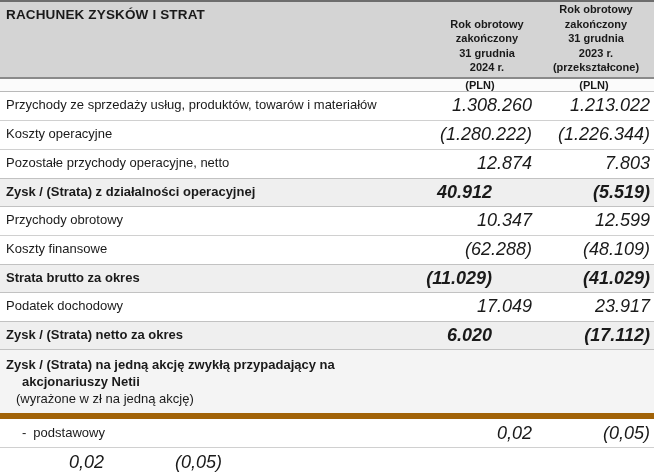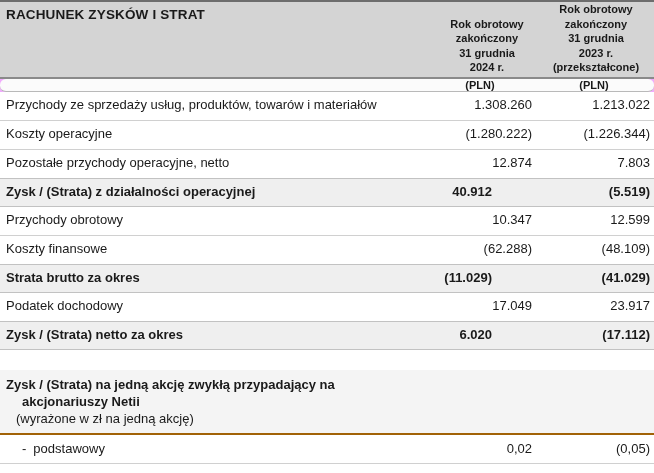--- a/index.html
+++ b/index.html
@@ -67,21 +67,20 @@
   .head-col span { display: block; white-space: nowrap; }
 
   
   .units-row {
     height: 26px;
     background: #fbfbfb;
     border-bottom: 1px solid #b9b9b9;
     box-sizing: border-box;
     display: flex;
     align-items: flex-start;
-    border-radius: 6px;
   }
   .units-label { flex: 1 1 auto; }
   .units-cell {
     flex: 0 0 auto;
     text-align: center;
     font-size: 11px;
     font-weight: bold;
   }
   .units-cell.c1 { width: 104px; padding-right: 6px; }
   .units-cell.c2 { width: 112px; padding-right: 4px; }
@@ -101,37 +100,37 @@
     background: #efefef;
     border-bottom: 1px solid #c2c2c2;
     border-top: 1px solid #c2c2c2;
     margin-top: -1px;
     gap: 40px;
   }
   .row.block {
     background: #f4f4f4;
     align-items: flex-end;
     min-height: 58px;
-    border-bottom: 2px solid #a16207;
-    margin-top: 20px;
+    border-bottom: 6px solid #a16207;
   }
 
   .cell-label {
     flex: 1 1 auto;
     padding: 0 8px 0 6px;
     font-size: 13px;
     line-height: 1.25;
   }
   .row.total .cell-label { font-weight: bold; }
 
   .cell-num {
     flex: 0 0 auto;
     text-align: right;
-    font-size: 13px;
+    font-size: 18px;
     line-height: 1.25;
+    font-style: italic;
   }
   .cell-num.c1 { width: 104px; padding-right: 6px; }
   .cell-num.c2 { width: 112px; padding-right: 4px; }
   .row.total .cell-num { font-weight: bold; }
 
   .row.indent .cell-label {
     padding-left: 22px;
   }
   .row.indent .dash { margin-right: 7px; }
 

